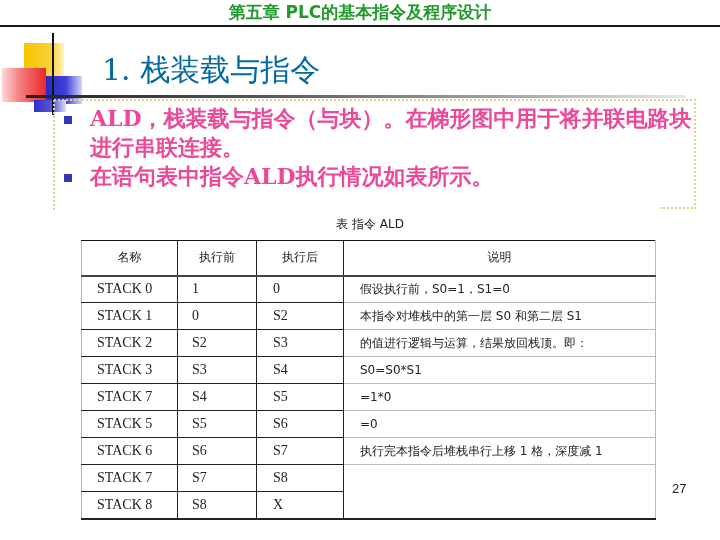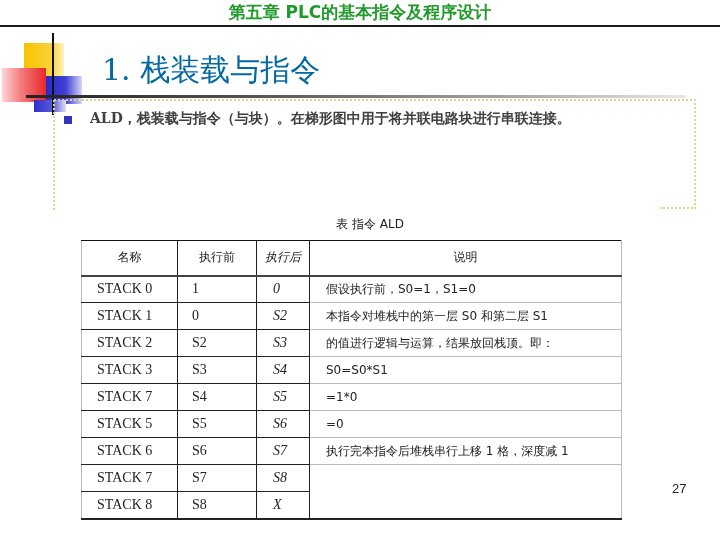--- a/index.html
+++ b/index.html
@@ -43,21 +43,21 @@
       position: absolute; left: 53px; top: 100px; width: 0; height: 110px;
       border-left: 2px dotted #e4d28a;
     }
     .dotted-bottom-right {
       position: absolute; left: 660px; top: 207px; width: 36px; height: 0;
       border-top: 2px dotted #e4d28a;
     }
     .bullets { position: absolute; left: 64px; top: 104px; width: 630px; }
     .bullet {
       position: relative; padding-left: 26px;
-      font-size: 14px; line-height: 29px; color: #404040;
+      font-size: 22px; line-height: 29px; color: #ec4899;
       font-weight: bold; font-family: "DejaVu Serif", serif;
     }
     .bullet .marker {
       position: absolute; left: 0; top: 12px; width: 8px; height: 8px; background: #3636b8;
     }
     .table-caption {
       position: absolute; left: 290px; top: 216px; width: 160px; text-align: center;
       font-size: 12px; color: #222; line-height: 16px;
     }
     table.ald {
@@ -69,21 +69,21 @@
       height: 35px; font-weight: normal; text-align: center;
       border-top: 1.5px solid #111; border-bottom: 2px solid #444;
       font-family: "DejaVu Sans", sans-serif; font-size: 12px;
     }
     table.ald td.c-name, table.ald td.c-before, table.ald td.c-after {
       border-bottom: 1.5px solid #222;
       font-family: "Liberation Serif", serif; font-size: 14px;
     }
     table.ald .c-name { width: 96px; text-align: left; padding-left: 15px; border-left: 1px solid #bbb; border-right: 1.5px solid #222; box-sizing: border-box; }
     table.ald .c-before { width: 79px; padding-left: 14px; border-right: 1.5px solid #222; box-sizing: border-box; }
-    table.ald .c-after { width: 53px; padding-left: 16px; border-right: 1.5px solid #222; box-sizing: border-box; font-style: italic; }
+    table.ald .c-after { width: 87px; padding-left: 16px; border-right: 1.5px solid #222; box-sizing: border-box; }
     table.ald .c-desc { width: 312px; padding-left: 16px; border-right: 1px solid #bbb; box-sizing: border-box;
       border-bottom: 1px solid #bbb; font-size: 12px; font-family: "DejaVu Sans", sans-serif; }
     table.ald tr:last-child td { border-bottom: 2px solid #222; }
     table.ald td.c-desc.empty { border-bottom: none; }
     table.ald tr:last-child td.c-desc { border-bottom: 2px solid #222; }
     .page-number {
       position: absolute; left: 672px; top: 481px; font-size: 13px; color: #222;
       font-family: "Liberation Sans", sans-serif;
     }
   </style>
@@ -103,20 +103,24 @@
 <div class="slide-title">1.  栈装载与指令</div>
 
 <div class="dotted-box"></div>
 <div class="dotted-left"></div>
 <div class="dotted-bottom-right"></div>
 
 <div class="bullets">
   <div class="bullet">
     <span class="marker"></span>
     <span>ALD，栈装载与指令（与块）。在梯形图中用于将并联电路块进行串联连接。</span>
+  </div>
+  <div class="bullet">
+    <span class="marker"></span>
+    <span>在语句表中指令ALD执行情况如表所示。</span>
   </div>
 </div>
 
 <div class="table-caption">表  指令 ALD</div>
 
 <table class="ald">
   <thead>
     <tr>
       <th class="c-name" style="text-align:center;padding-left:0;font-family:Liberation Serif, serif;">名称</th>
       <th class="c-before" style="padding-left:0;">执行前</th>

